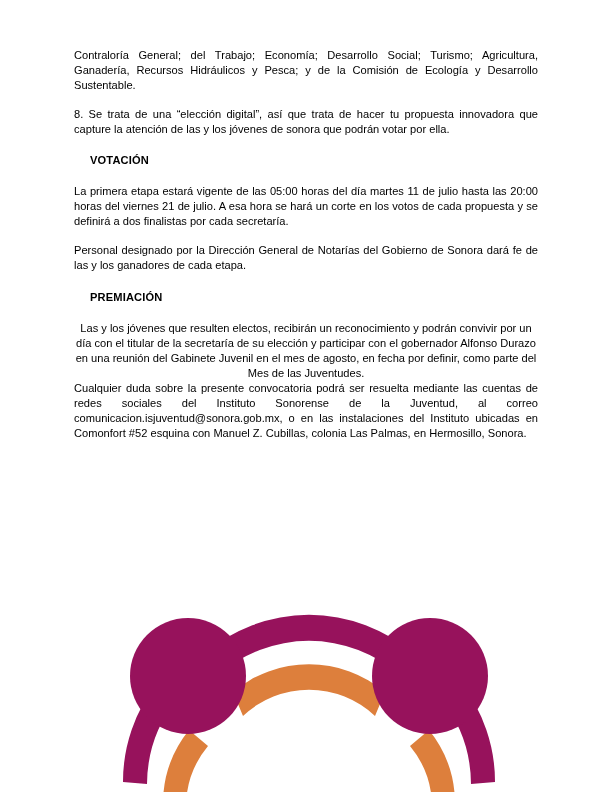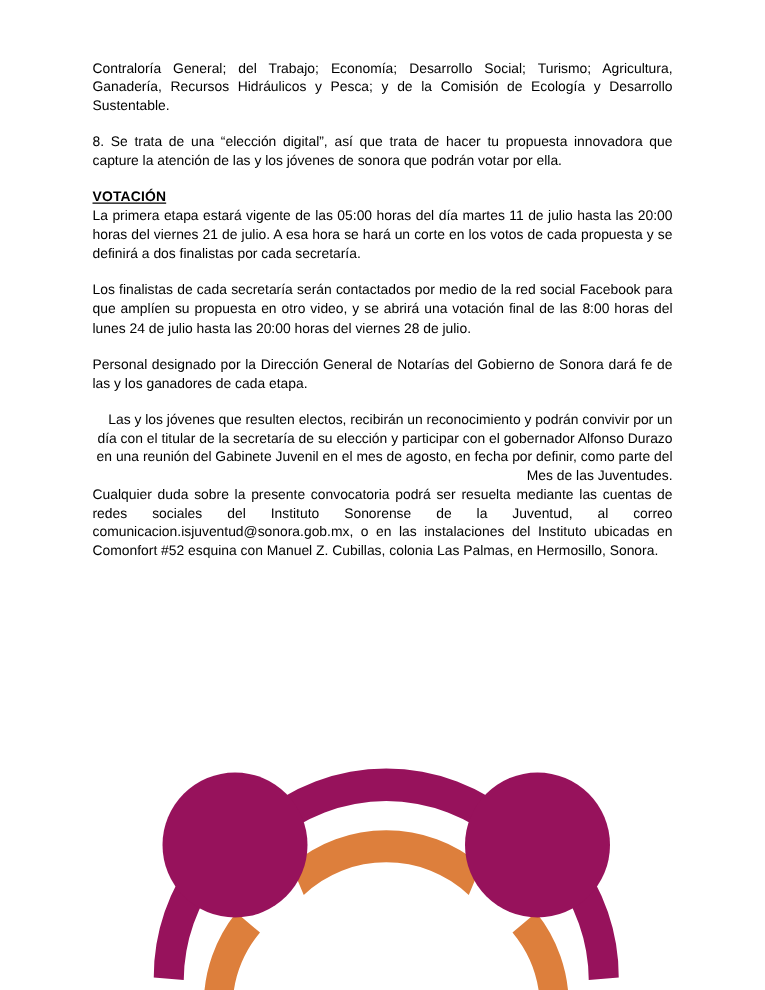--- a/index.html
+++ b/index.html
@@ -28,30 +28,29 @@
     line-height: 15.05px;
     text-align: justify;
     color: #000000;
     -webkit-hyphens: none;
     hyphens: none;
   }
   p.body.tight {
     margin-bottom: 0;
   }
   p.body.left {
-    text-align: right;
+    text-align: center;
   }
   h2.heading {
-    margin: 0;
+    margin: 16px;
     font-size: 11.1px;
     line-height: 15.05px;
     font-weight: bold;
     letter-spacing: 0.15px;
     color: #000000;
-    text-decoration: underline;
   }
   .logo-wrap {
     position: absolute;
     left: 85px;
     top: 588px;
     width: 440px;
     height: 204px;
     overflow: hidden;
   }
   .logo-wrap svg {
@@ -68,24 +67,24 @@
     <p class="body">Contraloría General; del Trabajo; Economía; Desarrollo Social; Turismo; Agricultura, Ganadería, Recursos Hidráulicos y Pesca; y de la Comisión de Ecología y Desarrollo Sustentable.</p>
 
 
     <p class="body">8. Se trata de una “elección digital”, así que trata de hacer tu propuesta innovadora que capture la atención de las y los jóvenes de sonora que podrán votar por ella.</p>
 
     <h2 class="heading">VOTACIÓN</h2>
 
     <p class="body">La primera etapa estará vigente de las 05:00 horas del día martes 11 de julio hasta las 20:00 horas del viernes 21 de julio. A esa hora se hará un corte en los votos de cada propuesta y se definirá a dos finalistas por cada secretaría.</p>
 
 
-    <p class="body">Los finalistas de cada secretaría serán contactados por medio de la red social Facebook para que amplíen su propuesta en otro video, y se abrirá una votación final de las 8:00 horas del lunes 24 de julio hasta las 20:00 horas del viernes 28 de julio.</p>
 
     <p class="body">Personal designado por la Dirección General de Notarías del Gobierno de Sonora dará fe de las y los ganadores de cada etapa.</p>
 
+    <h2 class="heading">PREMIACIÓN</h2>
 
     <p class="body tight left">Las y los jóvenes que resulten electos, recibirán un reconocimiento y podrán convivir por un día con el titular de la secretaría de su elección y participar con el gobernador Alfonso Durazo en una reunión del Gabinete Juvenil en el mes de agosto, en fecha por definir, como parte del Mes de las Juventudes.</p>
 
     <p class="body">Cualquier duda sobre la presente convocatoria podrá ser resuelta mediante las cuentas de redes sociales del Instituto Sonorense de la Juventud, al correo comunicacion.isjuventud@sonora.gob.mx, o en las instalaciones del Instituto ubicadas en Comonfort #52 esquina con Manuel Z. Cubillas, colonia Las Palmas, en Hermosillo, Sonora.</p>
 
   </div>
 
   <div class="logo-wrap">
     <svg width="440" height="250" viewBox="0 0 440 250" xmlns="http://www.w3.org/2000/svg">
       <g>

